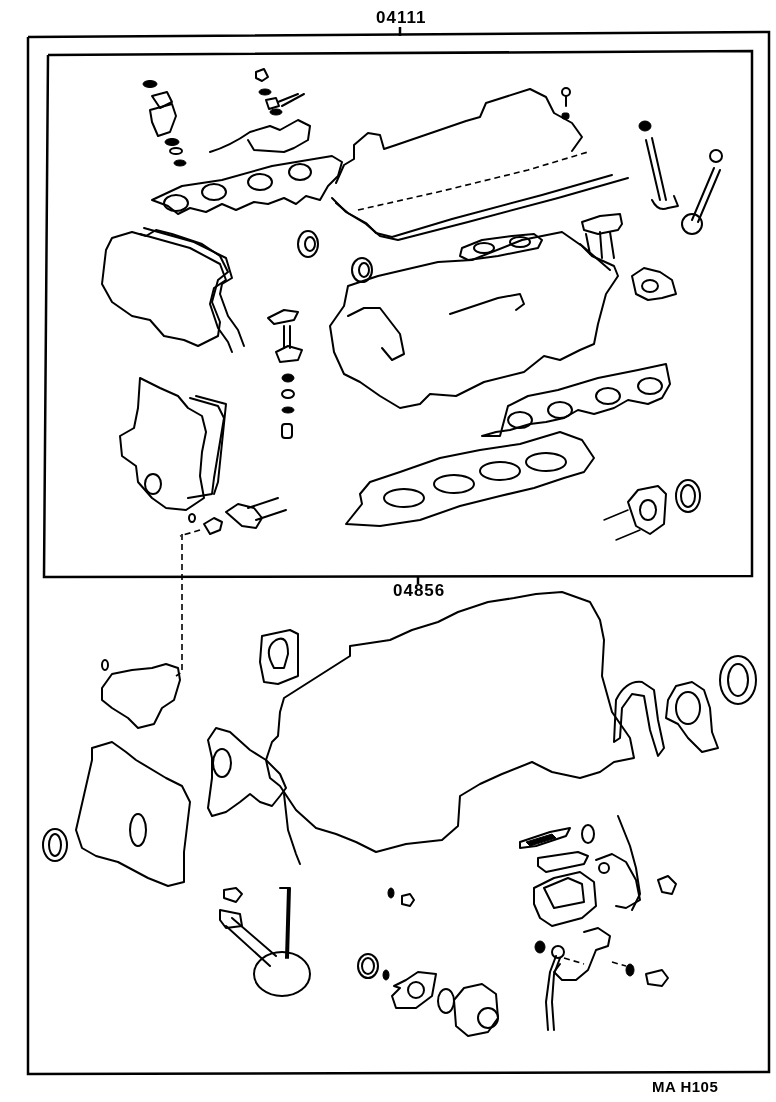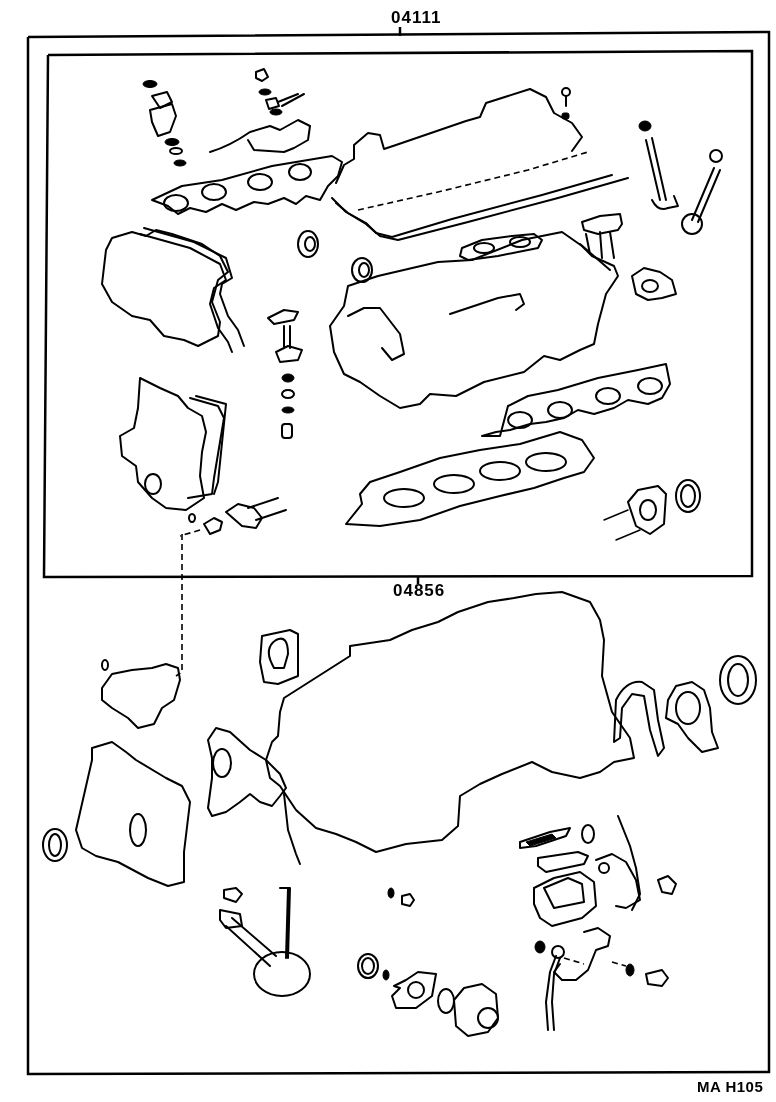--- a/index.html
+++ b/index.html
@@ -1,21 +1,21 @@
 <!DOCTYPE html>
 <html><head>
 <meta charset="utf-8">
 <style>
   html, body { margin: 0; padding: 0; background: #ffffff; }
   body { width: 776px; height: 1102px; position: relative; overflow: hidden;
          font-family: "Liberation Sans", sans-serif; color: #000; }
   .label { position: absolute; font-size: 17px; font-weight: bold; letter-spacing: 1px; }
-  #lbl-top { left: 376px; top: 8px; margin-left: 15px; }
+  #lbl-top { left: 376px; top: 8px; }
   #lbl-mid { left: 393px; top: 581px; }
-  #lbl-foot { left: 697px; top: 1078px; font-size: 15px; letter-spacing: 0.5px; }
+  #lbl-foot { left: 652px; top: 1078px; font-size: 15px; letter-spacing: 0.5px; }
   svg#art { position: absolute; left: 0; top: 0; }
   .ln { fill: none; stroke: #000; stroke-width: 2; stroke-linejoin: round; stroke-linecap: round; }
   .th { fill: none; stroke: #000; stroke-width: 1.5; stroke-linejoin: round; stroke-linecap: round; }
   .dash { fill: none; stroke: #000; stroke-width: 1.6; stroke-dasharray: 6 4; }
   .fill { fill: #000; stroke: #000; stroke-width: 1; }
   .frame { fill: none; stroke: #000; stroke-width: 2.5; }
 </style>
 </head>
 <body>
 

